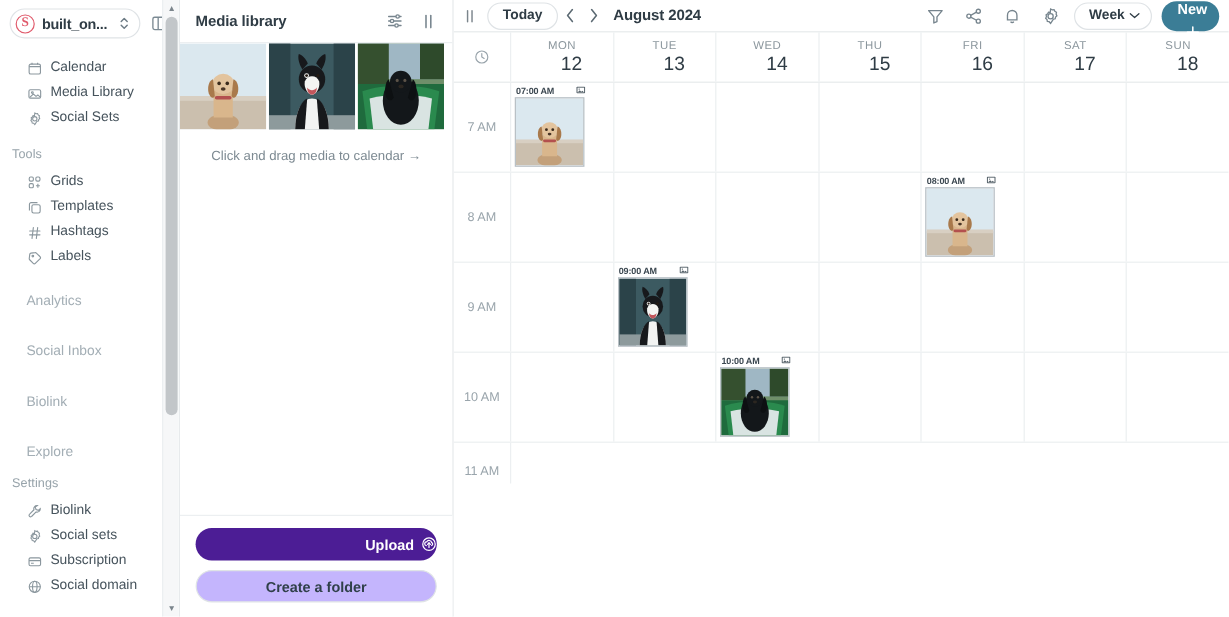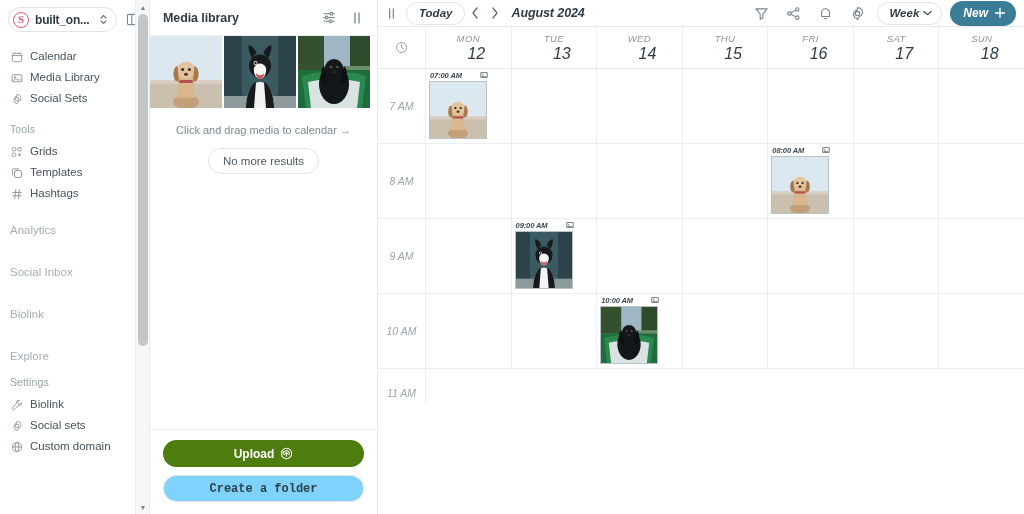--- a/index.html
+++ b/index.html
@@ -54,21 +54,21 @@
     white-space: nowrap; overflow: hidden; text-overflow: clip;
     flex: 1 1 auto; letter-spacing: -0.2px;
   }
   .ws-caret { flex: 0 0 10px; color: #6d7b85; display:flex; align-items:center;}
   .panel-toggle {
     width: 20px; height: 20px; flex: 0 0 20px;
     display: flex; align-items: center; justify-content: center;
     color: #7b8a93; cursor: pointer;
   }
 
-  .nav-group { padding: 2px 0 0 0; }
+  .nav-group { padding: 2px 0 0 12px; }
   .nav-item {
     display: flex; align-items: center; gap: 7px;
     height: 21px; padding: 0 10px;
     font-size: 11.5px; color: #46535c;
     cursor: pointer; white-space: nowrap;
     margin-bottom: 0;
   }
   .nav-item + .nav-item { margin-top: 0; }
   .nav-row-sp { height: 21px; }
   .nav-ico {
@@ -148,36 +148,36 @@
     background: #fff; cursor: pointer;
   }
   .media-foot {
     border-top: 1px solid #eceff1;
     padding: 10px 13px 12px;
     display: flex; flex-direction: column; gap: 8px;
     background: #fff;
   }
   .btn-upload {
     height: 27px; border-radius: 16px;
-    background: #4d7c0f; color: #fff;
-    display: flex; align-items: center; justify-content: center; gap: 6px;
+    background: #4c1d95; color: #fff;
+    display: flex; align-items: center; justify-content: flex-end; gap: 6px;
     font-size: 12px; font-weight: 700; cursor: pointer; border: none;
     font-family: "Liberation Sans", sans-serif;
   }
   .btn-folder {
     height: 27px; border-radius: 16px;
-    background: #7dd3fc; color: #30404a;
+    background: #c4b5fd; color: #30404a;
     border: 1px solid #dfe3e6;
     display: flex; align-items: center; justify-content: center;
     font-size: 12px; font-weight: 700; cursor: pointer;
-    font-family: Liberation Mono, monospace;
+    font-family: Liberation Sans, sans-serif;
   }
 
   
-  .calendar { flex: 1 1 auto; height: 403px; display: flex; flex-direction: column; background: #fff; min-width: 0; font-style: italic; }
+  .calendar { flex: 1 1 auto; height: 403px; display: flex; flex-direction: column; background: #fff; min-width: 0; }
   .cal-toolbar {
     height: 36px; display: flex; align-items: center; gap: 0;
     padding: 0 8px 0 4px; border-bottom: 1px solid #e7eaec;
   }
   .tb-collapse {
     width: 18px; height: 20px; display: flex; align-items: center; justify-content: center;
     color: #7b858c; cursor: pointer; flex: 0 0 18px;
   }
   .btn-today {
     border: 1px solid #dfe3e6; border-radius: 15px;
@@ -203,20 +203,21 @@
     display: flex; align-items: center; gap: 4px;
     font-size: 11.5px; font-weight: 700; color: #2f3c45;
     background: #fff; cursor: pointer; margin-right: 8px;
   }
   .btn-new {
     background: #3b7d96; color: #fff;
     border-radius: 15px; height: 25px; padding: 0 10px 0 13px;
     display: flex; align-items: center; gap: 6px;
     font-size: 12px; font-weight: 700; cursor: pointer; border: none;
     font-family: "Liberation Sans", sans-serif;
+    flex-direction: column;
   }
 
   .cal-daybar { display: flex; height: 56px; border-bottom: 1px solid #e7eaec; }
   .cal-clockcol {
     width: 48px; flex: 0 0 48px;
     display: flex; align-items: center; justify-content: center;
     color: #99a4ab; border-right: 1px solid #eceff1;
   }
   .daycell {
     flex: 1 1 0; min-width: 0;
@@ -354,20 +355,29 @@
           <span class="nav-ico">
             <svg width="12" height="12" viewBox="0 0 14 14" fill="none" stroke="currentColor" stroke-width="1.1" stroke-linecap="round">
                 <line x1="2" y1="5.3" x2="12" y2="5.3"></line>
                 <line x1="2" y1="9" x2="12" y2="9"></line>
                 <line x1="5.6" y1="1.8" x2="4.3" y2="12.4"></line>
                 <line x1="9.8" y1="1.8" x2="8.5" y2="12.4"></line>
               </svg>
           </span>
           <span class="nav-label">Hashtags</span>
         </div>
+        <div class="nav-item">
+          <span class="nav-ico">
+            <svg width="12" height="12" viewBox="0 0 14 14" fill="none" stroke="currentColor" stroke-width="1.1" stroke-linejoin="round">
+                <path d="M12.2 7.6 7.5 12.3a1.4 1.4 0 0 1-2 0L2 8.7a1.4 1.4 0 0 1-.4-1.2l.5-4a1.4 1.4 0 0 1 1.2-1.2l4-.5a1.4 1.4 0 0 1 1.2.4l3.7 3.6a1.4 1.4 0 0 1 0 1.8z"></path>
+                <circle cx="5.1" cy="5.1" r="0.8"></circle>
+              </svg>
+          </span>
+          <span class="nav-label">Labels</span>
+        </div>
       </div>
 
       <div class="sp-8"></div>
 
       <div class="nav-group">
         <div class="nav-item nav-muted">
           <span class="nav-label">Analytics</span>
         </div>
         <div class="nav-row-sp"></div>
         <div class="nav-item nav-muted">
@@ -397,30 +407,40 @@
           <span class="nav-label">Biolink</span>
         </div>
         <div class="nav-item">
           <span class="nav-ico">
             <svg width="12" height="12" viewBox="0 0 14 14" fill="none" stroke="currentColor" stroke-width="1.05">
                 <circle cx="7" cy="7" r="2.1"></circle>
                 <path d="M7 1.4l1.3.7 1.4-.2.6 1.3 1.2.8-.3 1.4.6 1.3-1 1-.3 1.4-1.4.2L7 12.6l-1.1-1.3-1.4-.2-.3-1.4-1-1 .6-1.3-.3-1.4 1.2-.8.6-1.3 1.4.2z"></path>
               </svg>
           </span>
           <span class="nav-label">Social sets</span>
+        </div>
+        <div class="nav-item">
+          <span class="nav-ico">
+            <svg width="12" height="12" viewBox="0 0 14 14" fill="none" stroke="currentColor" stroke-width="1.1">
+                <rect x="1.4" y="3.4" width="11.2" height="7.6" rx="1.4"></rect>
+                <line x1="1.4" y1="6" x2="12.6" y2="6"></line>
+                <line x1="3.3" y1="8.6" x2="6" y2="8.6"></line>
+              </svg>
+          </span>
+          <span class="nav-label">Subscription</span>
         </div>
         <div class="nav-item">
           <span class="nav-ico">
             <svg width="12" height="12" viewBox="0 0 14 14" fill="none" stroke="currentColor" stroke-width="1.1">
                 <circle cx="7" cy="7" r="5.4"></circle>
                 <ellipse cx="7" cy="7" rx="2.2" ry="5.4"></ellipse>
                 <line x1="1.7" y1="7" x2="12.3" y2="7"></line>
               </svg>
           </span>
-          <span class="nav-label">Custom domain</span>
+          <span class="nav-label">Social domain</span>
         </div>
 
       </div>
 
     </div>
 
     <div class="sb-scroll">
       <div class="sb-arrow up">▲</div>
       <div class="sb-thumb"></div>
       <div class="sb-arrow down">▼</div>
@@ -504,23 +524,20 @@
             <circle cx="33" cy="31" r="1.3" fill="#5c5348"></circle>
             <circle cx="39.4" cy="31" r="1.3" fill="#5c5348"></circle>
             <ellipse cx="36.2" cy="36" rx="2.2" ry="1.6" fill="#2b2620"></ellipse>
           </svg>
         </div>
 
       </div>
 
       <div class="drag-hint">Click and drag media to calendar →</div>
 
-      <div class="nomore-wrap">
-        <div class="nomore">No more results</div>
-      </div>
     </div>
 
     <div class="media-foot">
       <div class="btn-upload">
         <span>Upload</span>
         <span style="display:flex;align-items:center;">
           <svg width="13" height="13" viewBox="0 0 14 14" fill="none" stroke="currentColor" stroke-width="1.1" stroke-linecap="round">
               <circle cx="7" cy="7" r="5.6"></circle>
               <path d="M4.6 8.2a1.6 1.6 0 0 1 .3-3.2 2.4 2.4 0 0 1 4.5.6 1.4 1.4 0 0 1 0 2.6"></path>
               <path d="M7 9.9V5.9"></path>

